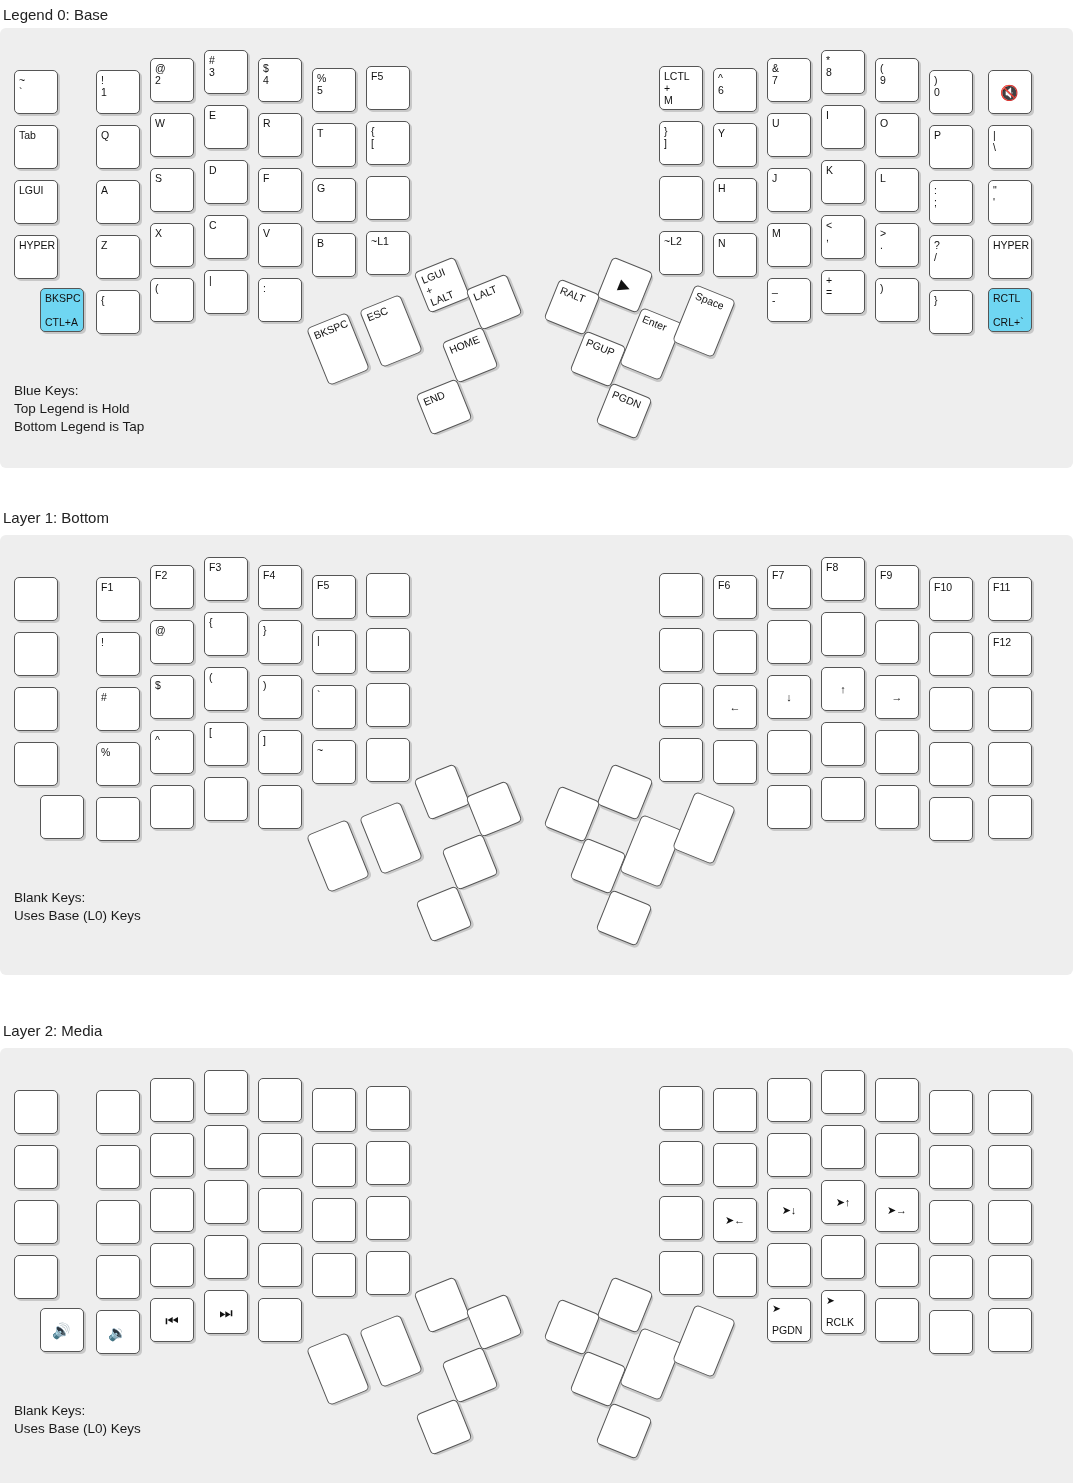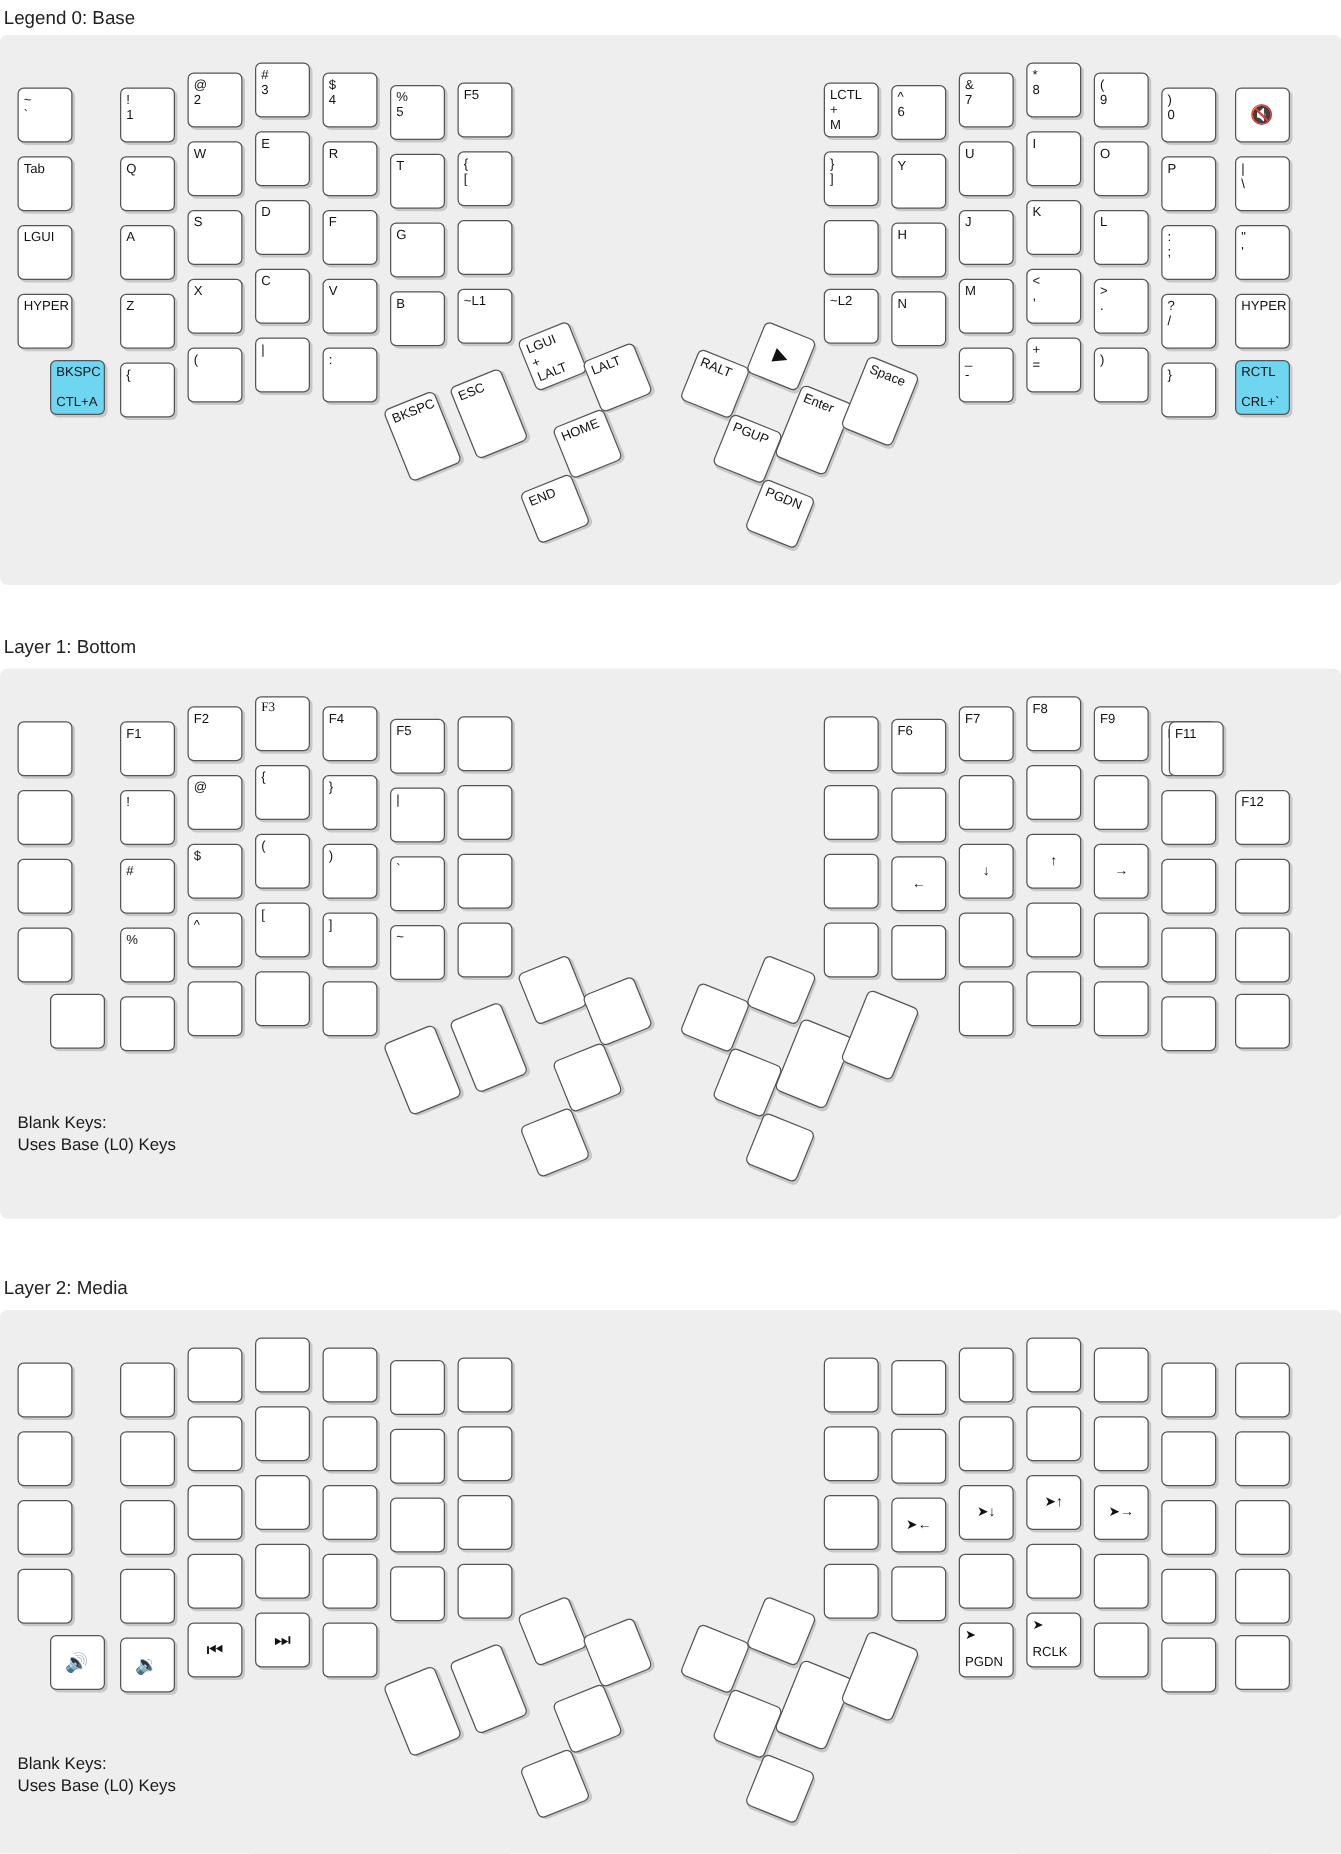--- a/index.html
+++ b/index.html
@@ -369,32 +369,35 @@
       <span class="lg">)</span>
     </div>
   <div class="key" style="left:929px; top:290px;">
       <span class="lg">}</span>
     </div>
   <div class="key blue" style="left:988px; top:288px;">
       <span class="lg">RCTL</span>
       <span class="lg" style="margin-top:12px;">CRL+`</span>
     </div>
 
+  <div class="note" style="left:14px; top:382px;">Blue Keys:
+Top Legend is Hold
+Bottom Legend is Tap</div>
 
   <div class="layer-title" style="left:3px; top:509px;">Layer 1: Bottom</div>
   <div class="layer-panel" style="left:0px; top:535px; width:1073px; height:440px;"></div>
 
   <div class="key" style="left:14px; top:577px;"></div>
   <div class="key" style="left:96px; top:577px;">
       <span class="lg">F1</span>
     </div>
   <div class="key" style="left:150px; top:565px;">
       <span class="lg">F2</span>
     </div>
-  <div class="key" style="left:204px; top:557px;font-family:Liberation Serif, serif;">
+  <div class="key" style="left:204px; top:557px;">
       <span class="lg">F3</span>
     </div>
   <div class="key" style="left:258px; top:565px;">
       <span class="lg">F4</span>
     </div>
   <div class="key" style="left:312px; top:575px;">
       <span class="lg">F5</span>
     </div>
   <div class="key" style="left:366px; top:573px;"></div>
 
@@ -481,21 +484,21 @@
     </div>
   <div class="key" style="left:821px; top:557px;">
       <span class="lg">F8</span>
     </div>
   <div class="key" style="left:875px; top:565px;">
       <span class="lg">F9</span>
     </div>
   <div class="key" style="left:929px; top:577px;">
       <span class="lg">F10</span>
     </div>
-  <div class="key" style="left:935px; top:577px;">
+  <div class="key" style="left:988px; top:577px;">
       <span class="lg">F11</span>
     </div>
 
   <div class="key" style="left:659px; top:628px;"></div>
   <div class="key" style="left:713px; top:630px;"></div>
   <div class="key" style="left:767px; top:620px;"></div>
   <div class="key" style="left:821px; top:612px;"></div>
   <div class="key" style="left:875px; top:620px;"></div>
   <div class="key" style="left:929px; top:632px;"></div>
   <div class="key" style="left:988px; top:632px;">

